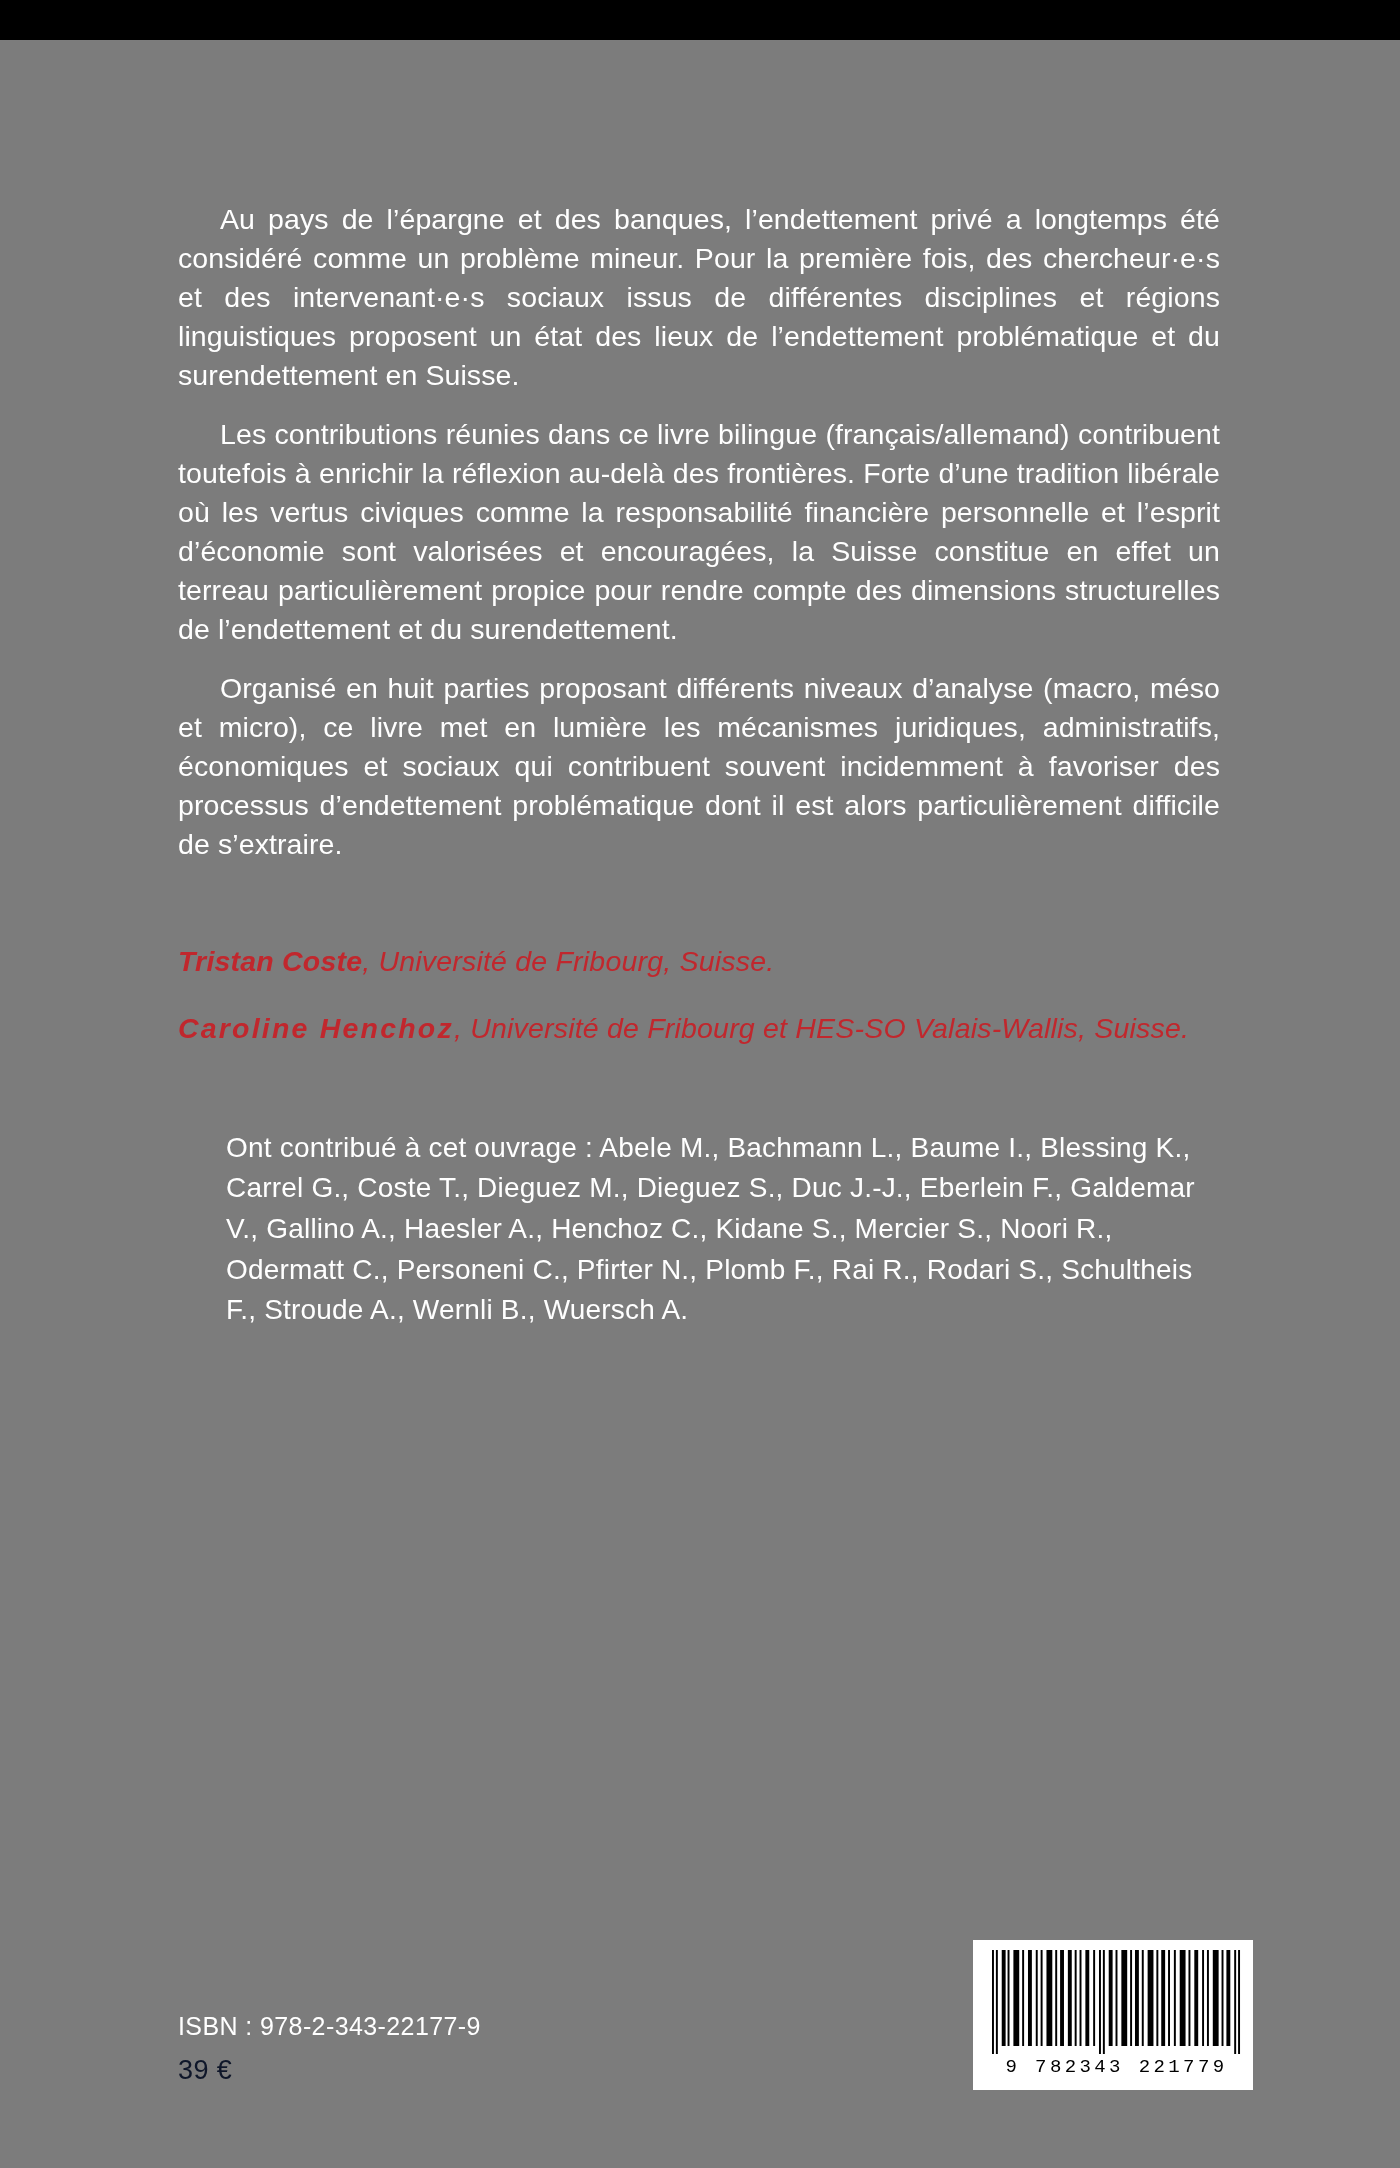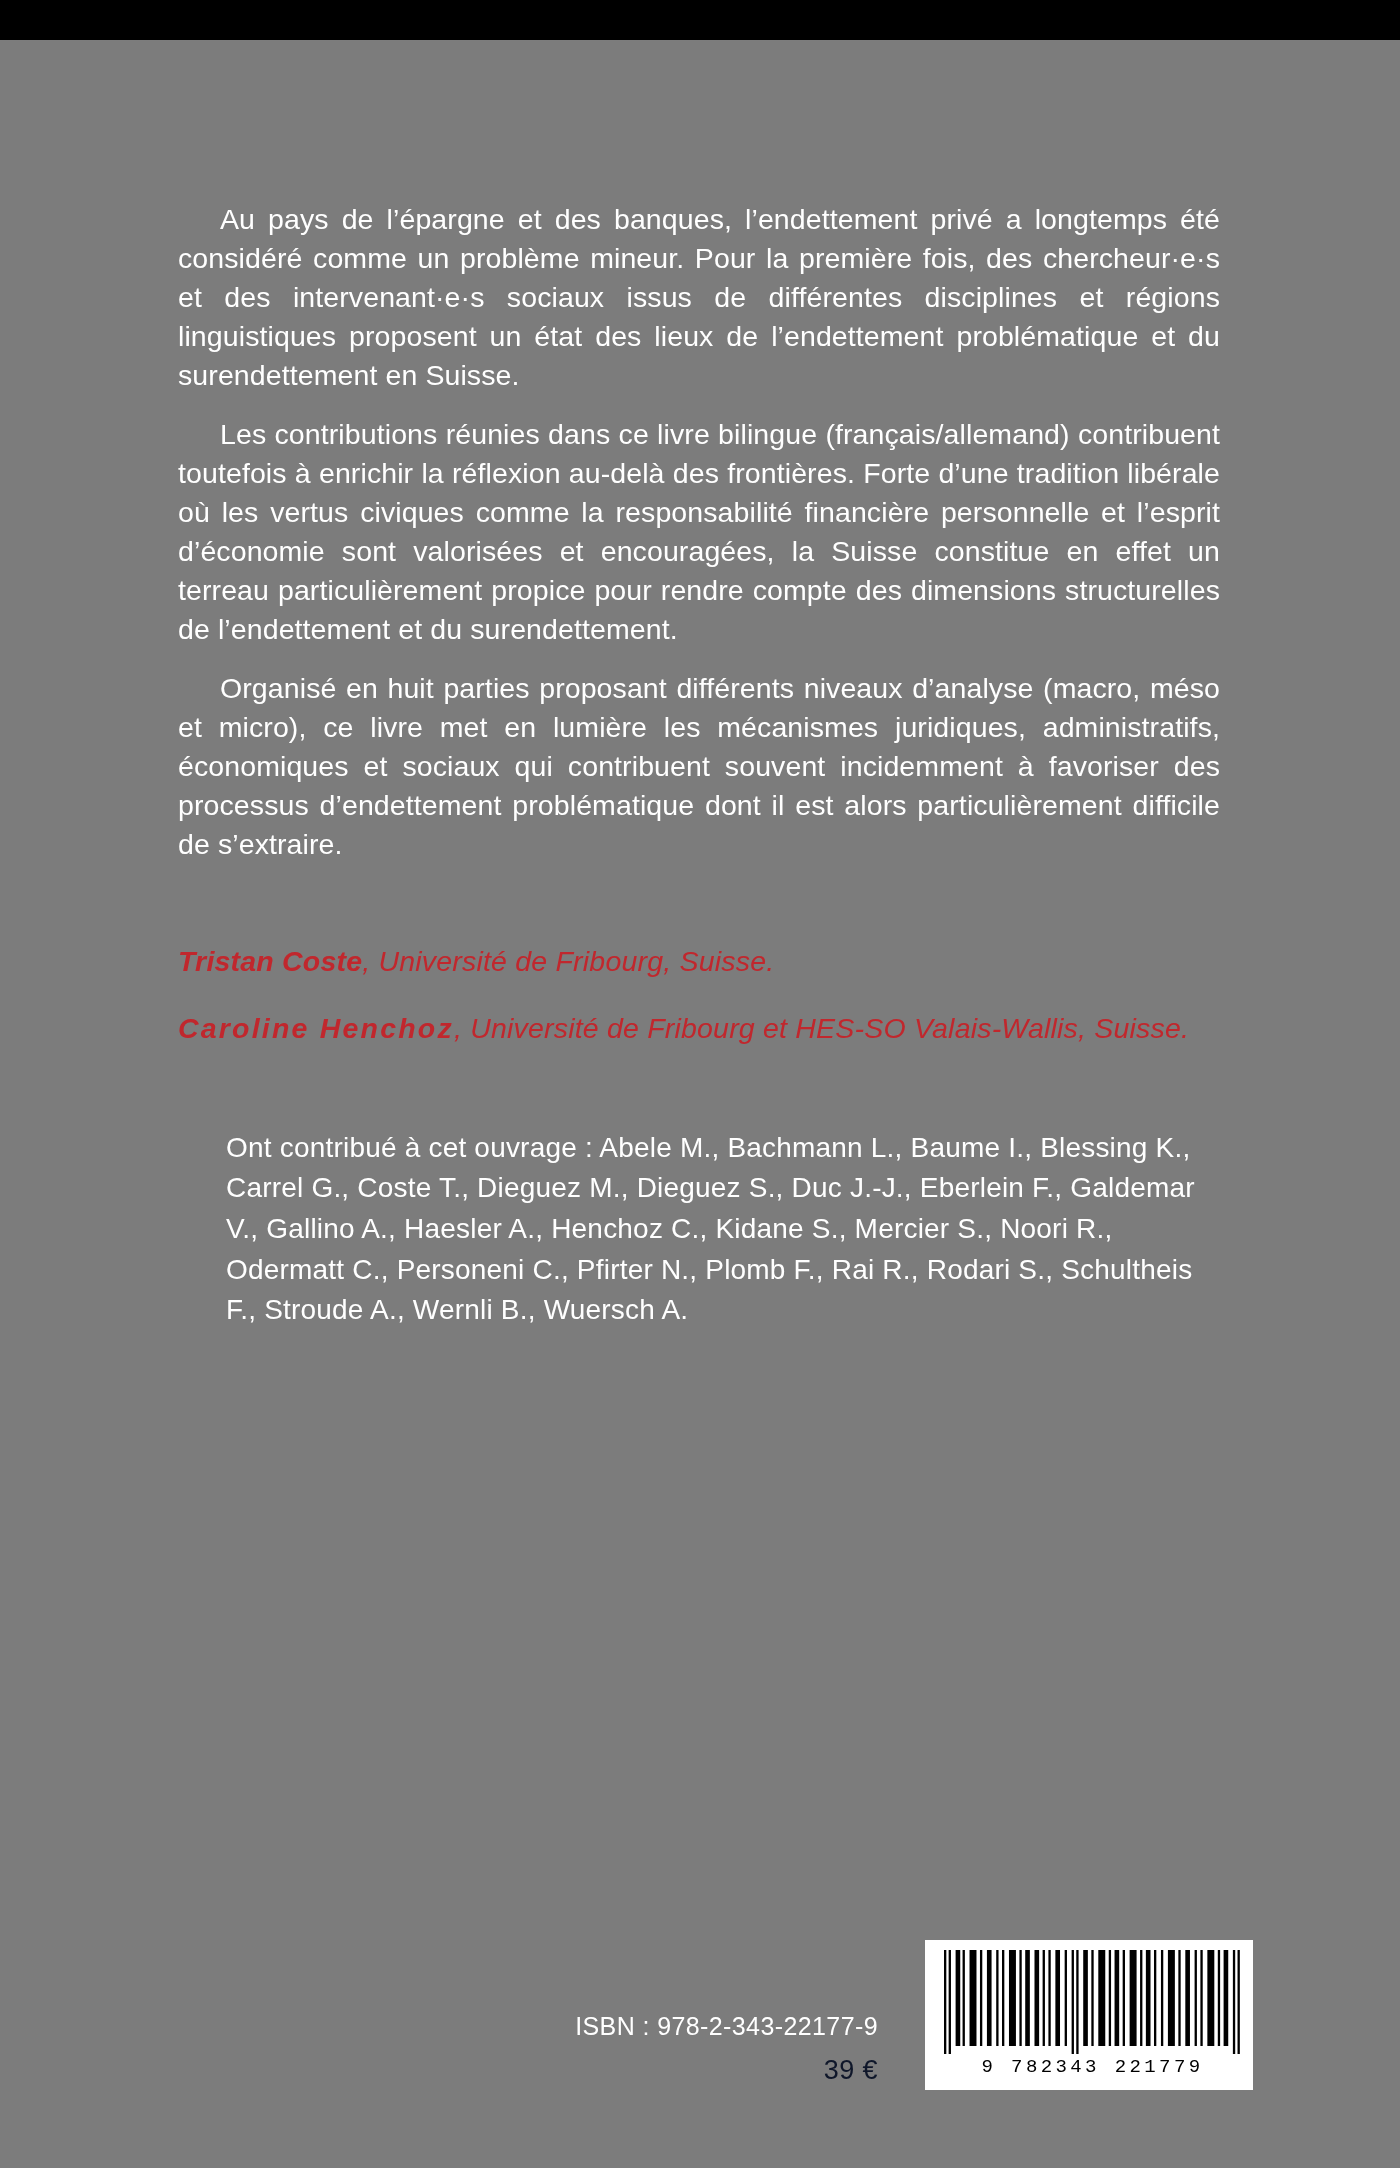--- a/index.html
+++ b/index.html
@@ -74,38 +74,37 @@
     font-size: 28px;
     line-height: 1.45;
     letter-spacing: 0.2px;
     margin-left: 48px;
   }
   .footer {
     position: absolute;
     left: 178px;
     bottom: 82px;
     width: 700px;
-    text-align: right;
   }
   .isbn {
     color: #ffffff;
     font-size: 25px;
     letter-spacing: 0.4px;
     margin-bottom: 14px;
   }
   .price {
     color: #0f172a;
     font-size: 27px;
     letter-spacing: 0.4px;
   }
   .barcode-box {
     position: absolute;
     right: 147px;
     bottom: 78px;
-    width: 328px;
+    width: 280px;
     height: 150px;
     background: #ffffff;
     padding: 10px 12px 6px 19px;
     box-sizing: border-box;
   }
   .barcode-bars {
     width: 100%;
     height: 104px;
     display: block;
   }

